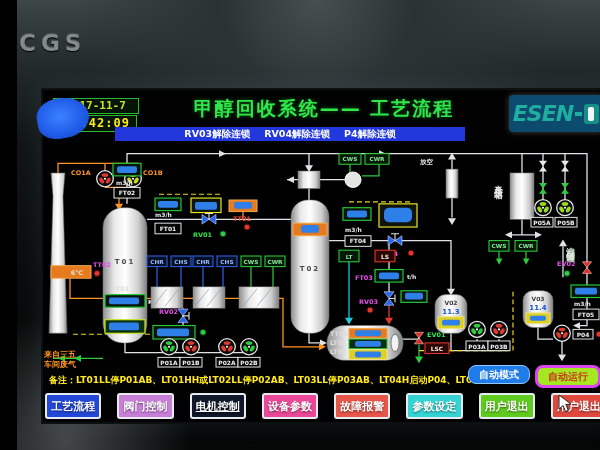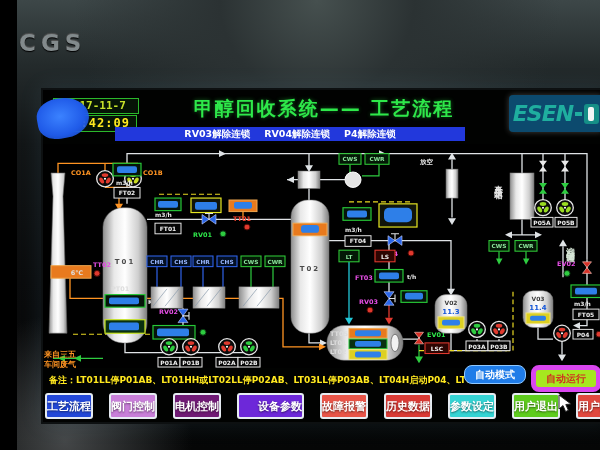--- a/index.html
+++ b/index.html
@@ -68,21 +68,21 @@
   .dr{fill:#e0392e;stroke:#4d0a05;stroke-width:1;}
   .vstem{stroke:#dfe3e6;stroke-width:1.1;fill:none;}
   .vtext{position:absolute;writing-mode:vertical-rl;color:#e6e6e6;font-size:8.5px;letter-spacing:2px;font-weight:bold;}
   .workshop{position:absolute;left:1px;top:206px;width:36px;color:#ff9422;font-size:8px;font-weight:bold;line-height:1.25;}
   .workshop span{display:block;}
   
   .note{position:absolute;left:6px;top:284px;width:430px;color:#ffe81f;font-size:9px;font-weight:bold;white-space:nowrap;overflow:hidden;}
   .modes{position:absolute;right:8px;top:275px;display:flex;gap:5px;}
   .modebtn{width:60px;height:17px;line-height:17px;text-align:center;font-size:10px;font-weight:bold;border-radius:8px;}
   .modebtn.m0{color:#fff;border:1px solid #8fc8ff;}
-  .modebtn.m1{color:#d03020;border:5px solid #d946ef;}
+  .modebtn.m1{color:#d03020;border:3px solid #d946ef;}
   .nav{position:absolute;left:2px;right:2px;top:303px;height:26px;display:flex;gap:16px;}
   .navbtn{flex:1;border:2px solid #e6ecf2;border-radius:3px;color:#fff;font-size:11px;font-weight:bold;
     display:flex;align-items:center;justify-content:center;text-shadow:0 1px 2px rgba(0,0,0,.55);white-space:nowrap;}
   .scribble{position:absolute;left:20px;top:98px;width:52px;height:40px;z-index:40;
     background:radial-gradient(ellipse at 45% 45%, #3b82ff 0%, #1f5ae8 60%, rgba(31,90,232,.65) 100%);
     border-radius:48% 60% 55% 45%;transform:rotate(-10deg);}
   .cursor{position:absolute;left:540px;top:394px;z-index:50;}
 </style>
 </head>
 <body>
@@ -453,24 +453,23 @@
     </div>
 
     <div class="note">备注：LT01LL停P01AB、LT01HH或LT02LL停P02AB、LT03LL停P03AB、LT04H启动P04、LT04L停P04</div>
     <div class="modes">
       <div class="modebtn m0" style="background: rgb(31, 124, 232);">自动模式</div>
       <div class="modebtn m1" style="background: rgb(166, 232, 31);">自动运行</div>
     </div>
     <div class="nav">
       <div class="navbtn" style="background: rgb(35, 72, 216);">工艺流程</div>
       <div class="navbtn" style="background: rgb(200, 127, 216);">阀门控制</div>
-      <div class="navbtn" style="background: #701a75;">电机控制</div>
-      <div class="navbtn" style="background: #6d28d9; padding-left: 19px;">设备参数</div>
+      <div class="navbtn" style="background: #0f172a; text-decoration: underline;">电机控制</div>
+      <div class="navbtn" style="background: #ec4899;">设备参数</div>
       <div class="navbtn" style="background: rgb(232, 85, 73); text-align: right;">故障报警</div>
-      <div class="navbtn" style="background: rgb(217, 58, 53);">历史数据</div>
       <div class="navbtn" style="background: rgb(53, 212, 212);">参数设定</div>
       <div class="navbtn" style="background: rgb(94, 204, 30);">用户退出</div>
       <div class="navbtn" style="background: rgb(224, 72, 62);">用户退出</div>
     </div>
   </div>
 
   <div class="cursor">
     <svg width="16" height="20" viewBox="0 0 16 20">
       <path d="M2,1 L2,15 L6,11.6 L8.6,17.6 L11.4,16.3 L8.8,10.5 L14,10 Z" fill="#ffffff" stroke="#222" stroke-width="1"></path>
     </svg>

